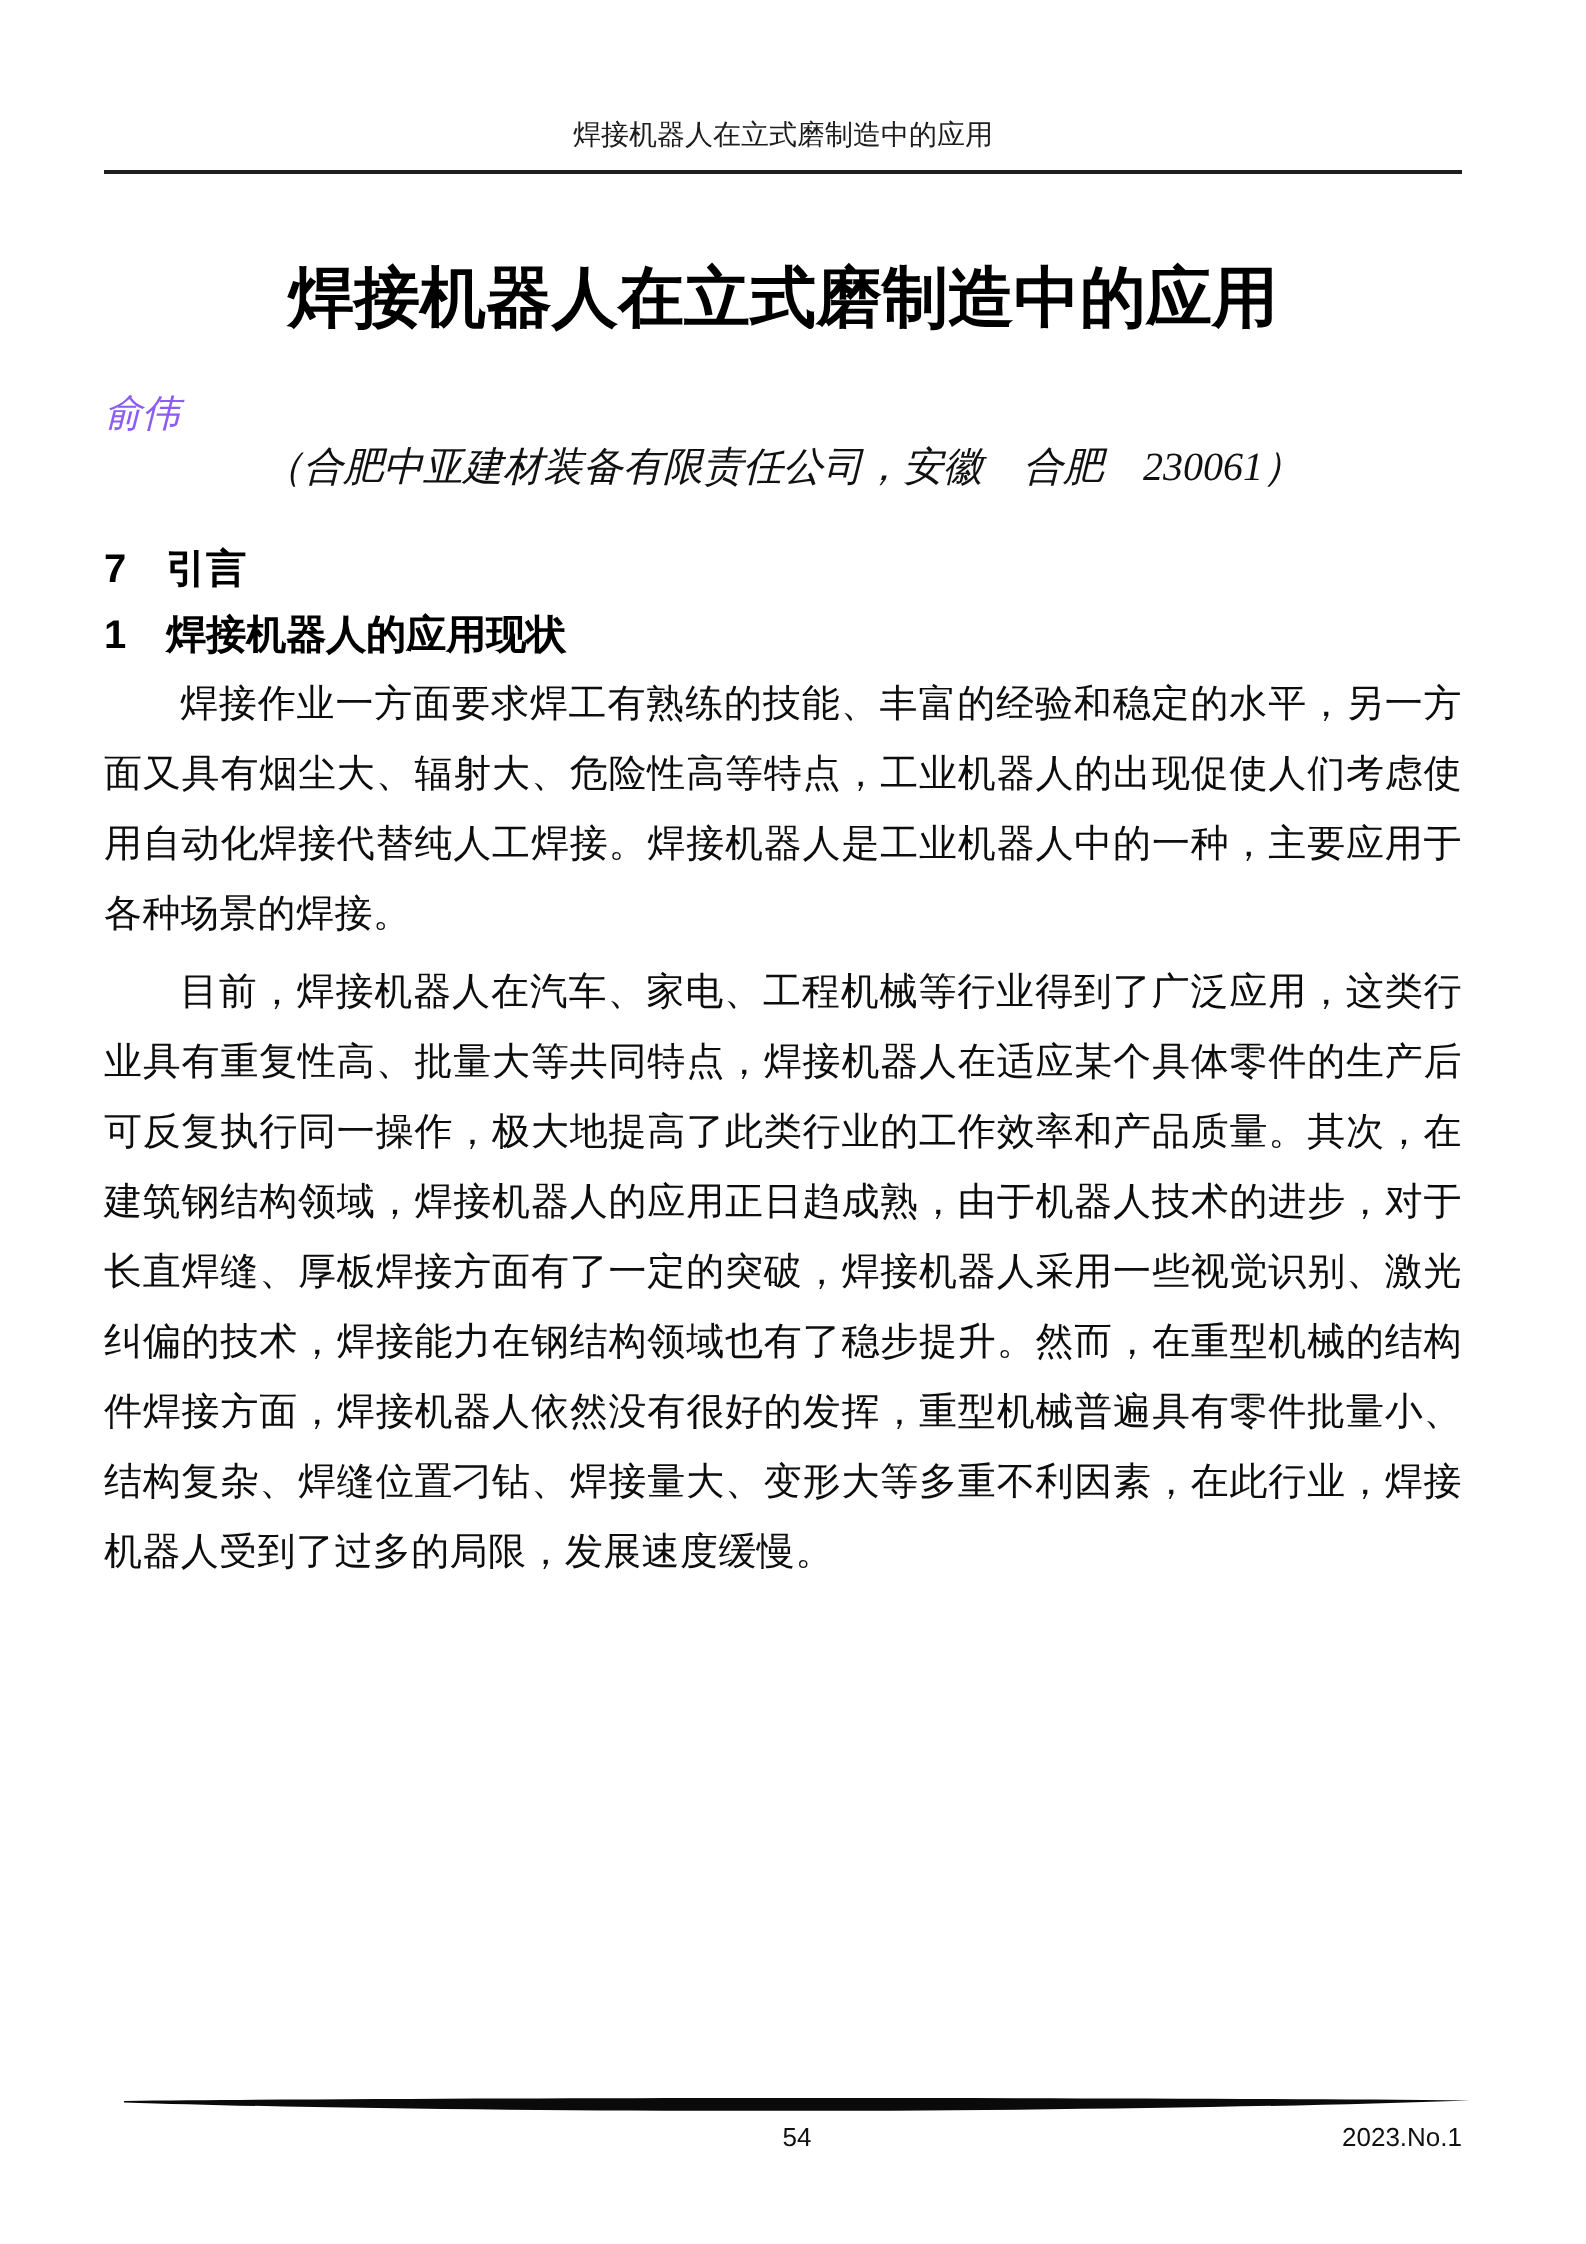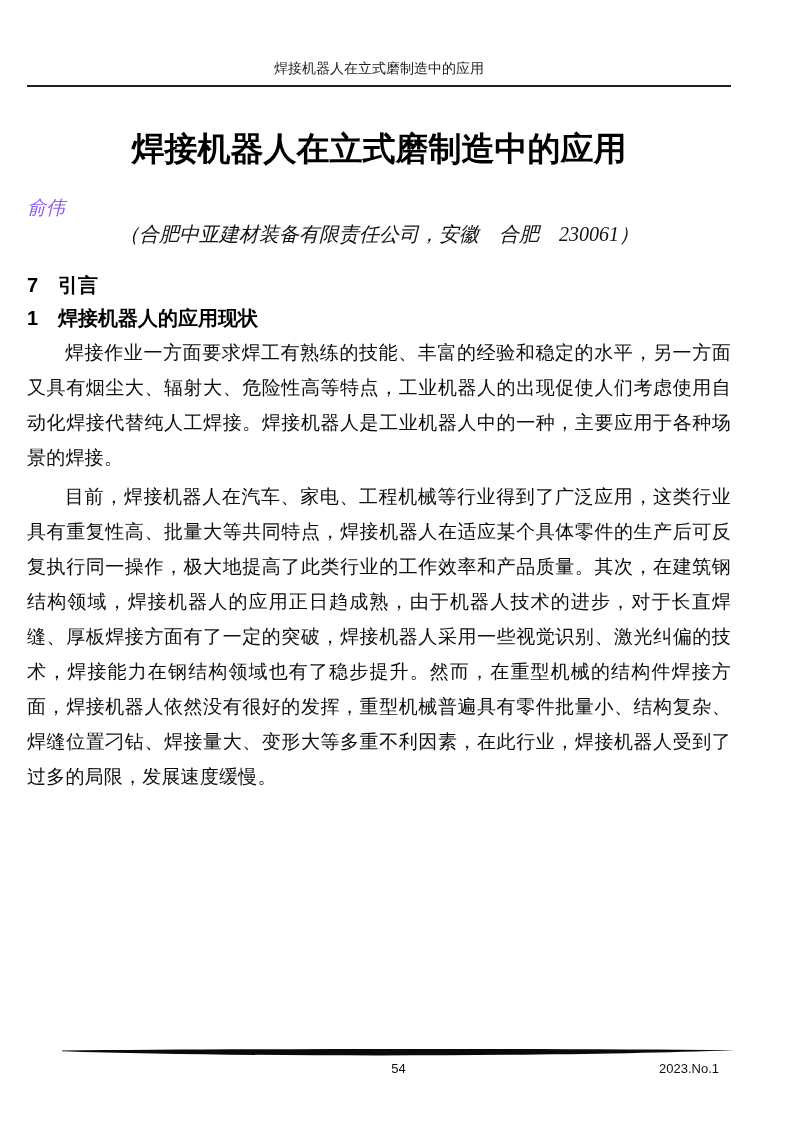--- a/index.html
+++ b/index.html
@@ -6,21 +6,21 @@
   html, body { background: #888; }
   body { font-family: "Liberation Serif", "DejaVu Serif", serif; }
 
   .page {
     position: relative;
     width: 793px;
     height: 1122px;
     margin: 0 auto;
     background: #ffffff;
     color: #0d0d0d;
-    padding: 60px 62px 0 27px;
+    padding: 60px 62px 0 52px;
     overflow: hidden;
   }
 
   .running-head {
     text-align: center;
     font-size: 14px;
     line-height: 18px;
     height: 18px;
     color: #1c1c1c;
     font-family: "Liberation Serif", "DejaVu Serif", serif;
@@ -98,21 +98,21 @@
     line-height: 18px;
     color: #111;
   }
   .footer-page-number {
     position: absolute;
     left: 50%;
     transform: translateX(-50%);
   }
   .footer-issue {
     position: absolute;
-    right: 16px;
+    right: 4px;
   }
 </style>
 </head>
 <body>
 
 <div class="page">
 
   <div class="running-head">焊接机器人在立式磨制造中的应用</div>
 
   <div class="header-rule"></div>

